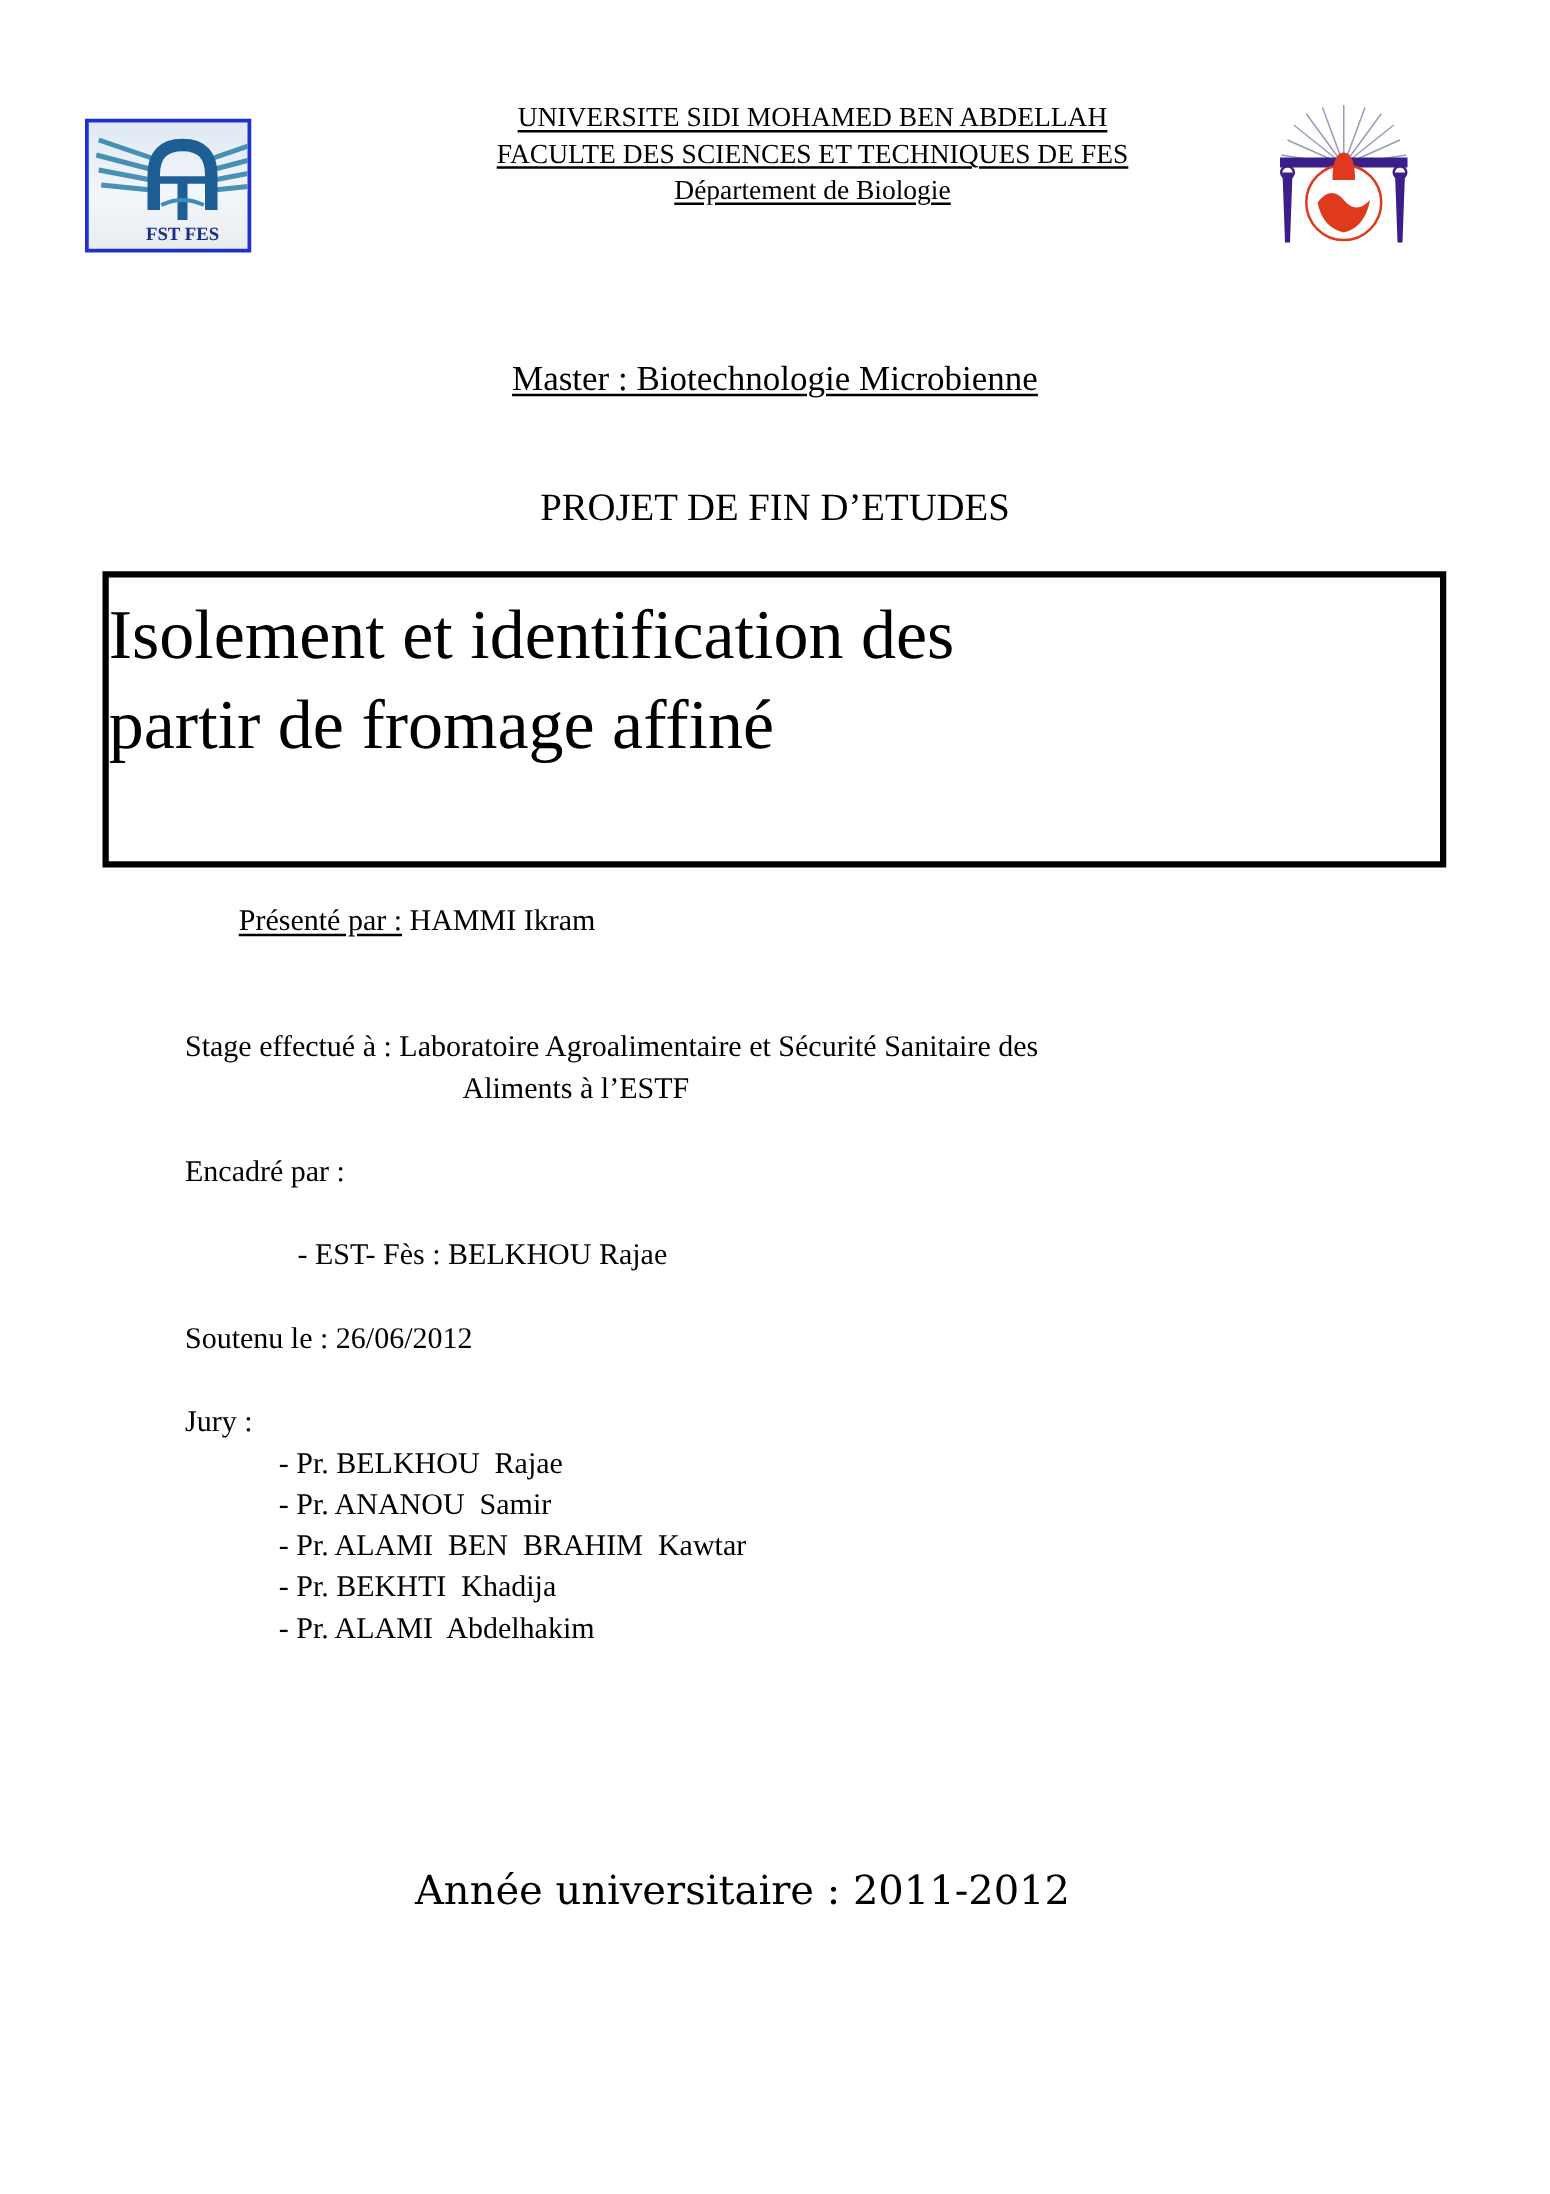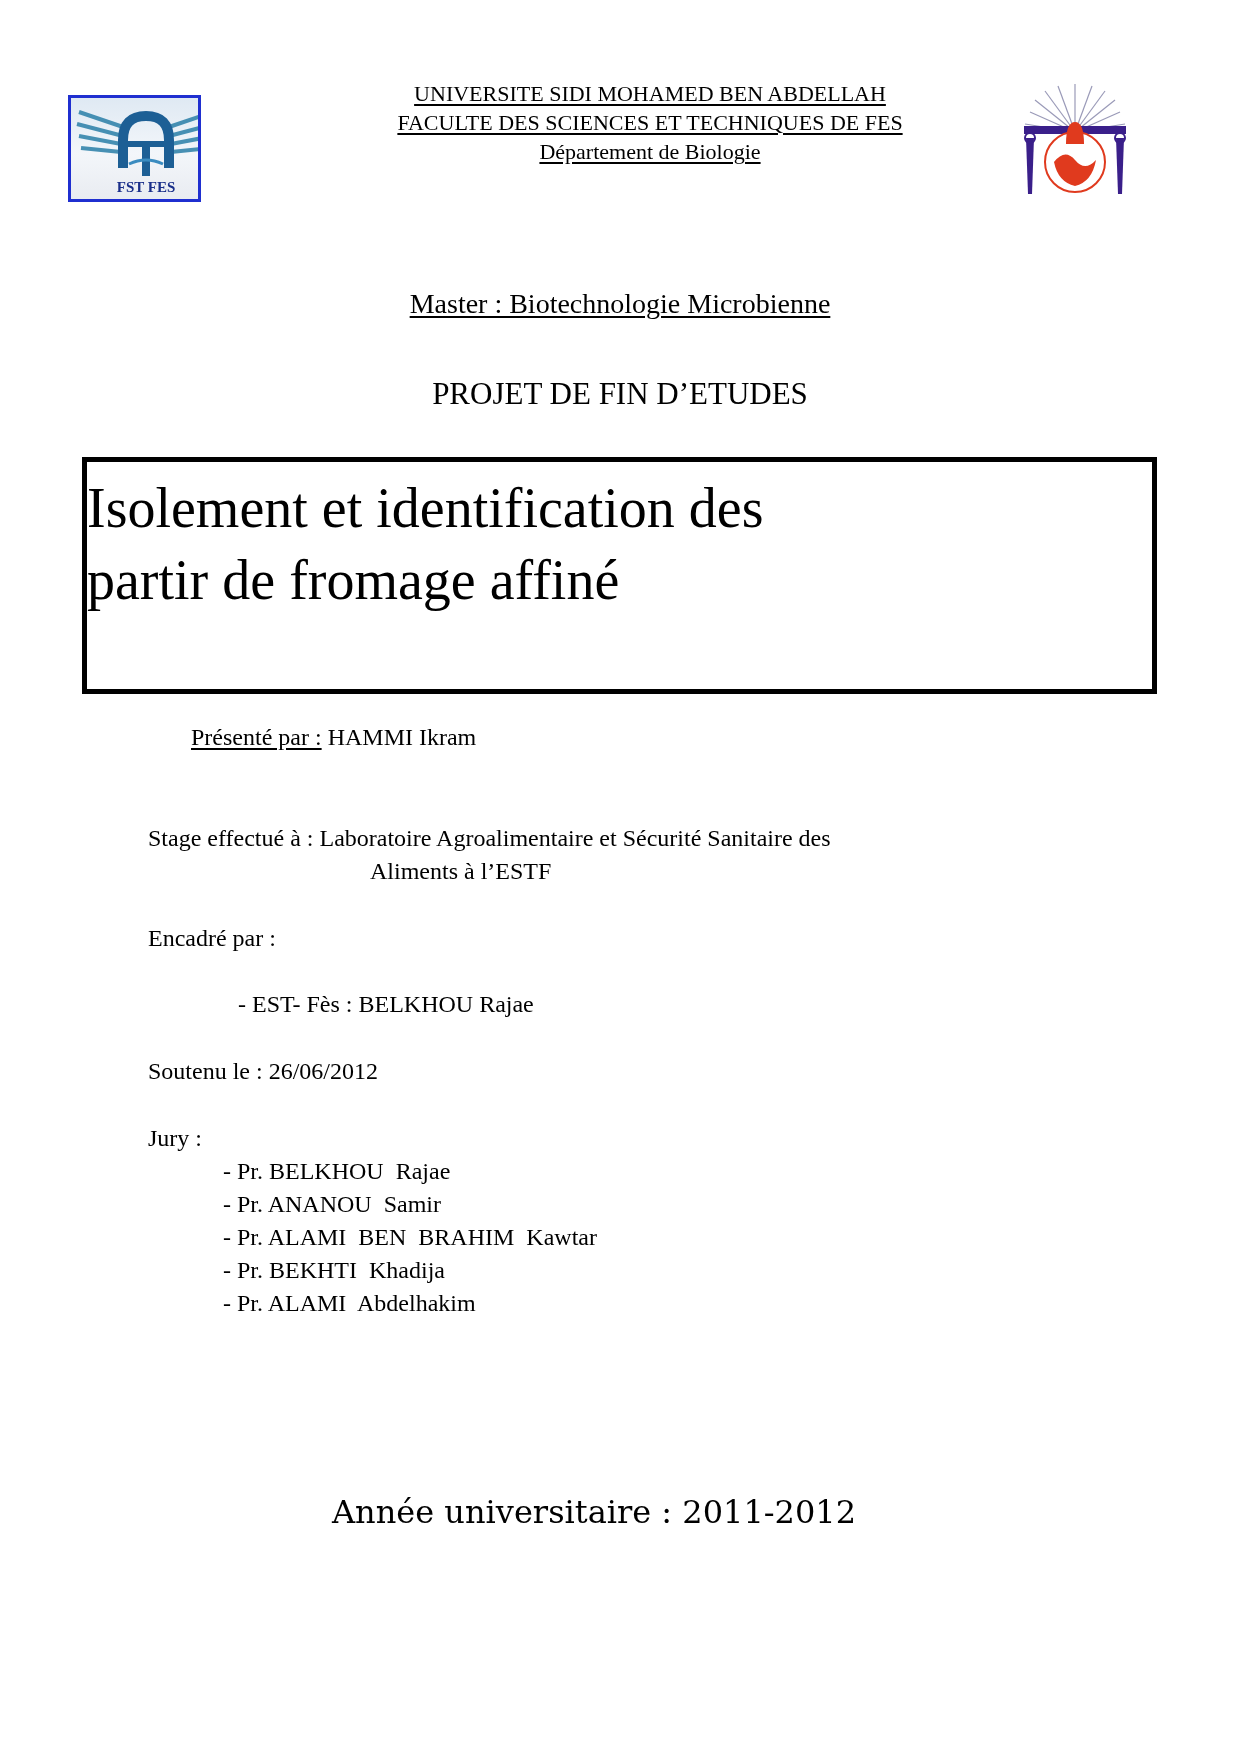--- a/index.html
+++ b/index.html
@@ -8,21 +8,21 @@
     .center { text-align: center; }
     .u { text-decoration: underline; text-decoration-thickness: 1.5px; text-underline-offset: 3px; }
     .b { font-weight: normal; }
 
     
     #logo-left { left: 68px; top: 79px; width: 133px; height: 107px; border: 3px solid #1f2fd0; box-sizing: border-box; background: linear-gradient(180deg,#dfe9f3 0%,#f3f6fa 55%,#e9ecf1 100%); overflow: hidden; margin-top: 16px; }
     #logo-right { left: 1010px; top: 82px; width: 130px; height: 118px; }
     #uni-header { left: 340px; top: 79px; width: 620px; font-size: 22px; line-height: 29px; }
 
     #master { left: 0; width: 1240px; top: 288px; font-size: 28px; }
-    #projet { left: 0; width: 1240px; top: 376px; font-size: 31px; }
+    #projet { left: 0; width: 1240px; top: 388px; font-size: 31px; }
 
     #title-box { left: 82px; top: 457px; width: 1075px; height: 237px; border: 5px solid #000; box-sizing: border-box; }
     #title-text { position: absolute; left: 0; right: 0; top: 10px; text-align: left; font-size: 56px; line-height: 72px; }
 
     .field { font-size: 24px; line-height: 33px; }
     #presente { left: 191px; top: 721px; }
     #stage { left: 148px; top: 822px; }
     #stage .cont { display: block; padding-left: 222px; }
     #encadre { left: 148px; top: 922px; }
     #est { left: 221px; top: 988px; margin-left: 17px; }

